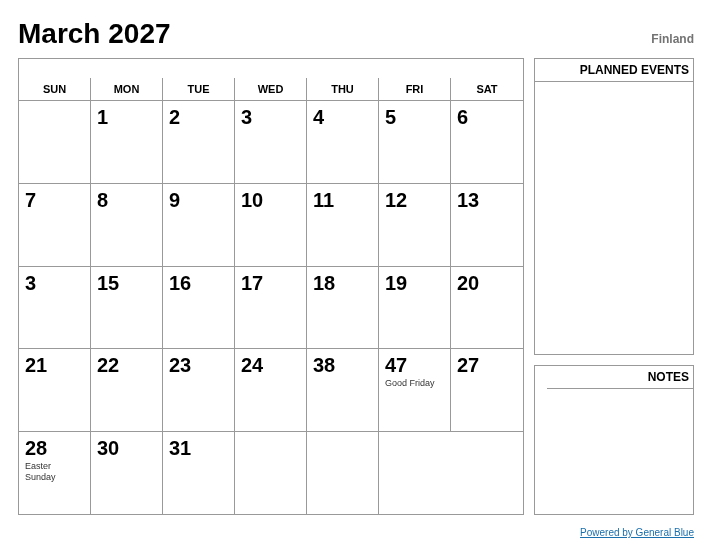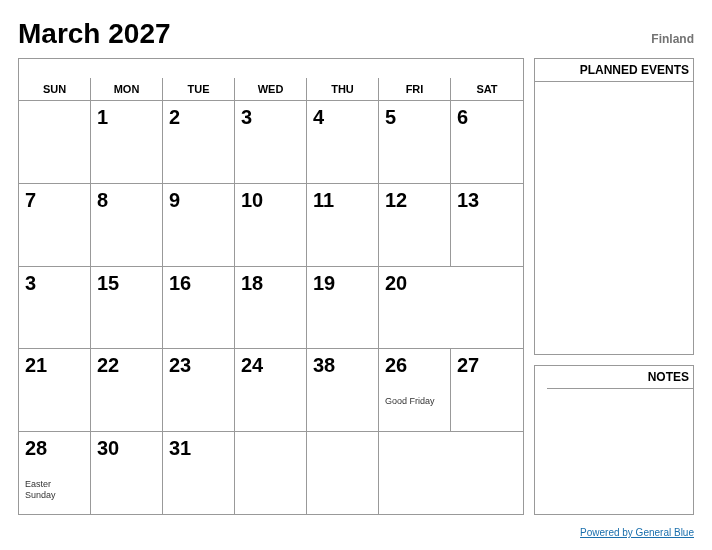--- a/index.html
+++ b/index.html
@@ -94,21 +94,21 @@
     }
     .day-num {
       font-size: 20px;
       font-weight: bold;
       color: #000;
       line-height: 1.2;
     }
     .event-label {
       font-size: 9px;
       color: #333;
-      margin-top: 19px;
+      margin-top: 1px;
       line-height: 1.2;
     }
     .sidebar {
       width: 160px;
       display: flex;
       flex-direction: column;
       gap: 10px;
     }
     .sidebar-box {
       border: 1px solid #999;
@@ -220,20 +220,23 @@
             <div class="cal-cell">
               <span class="day-num">3</span>
             </div>
             <div class="cal-cell">
               <span class="day-num">15</span>
             </div>
             <div class="cal-cell">
               <span class="day-num">16</span>
             </div>
             <div class="cal-cell">
+              <span class="day-num">17</span>
+            </div>
+            <div class="cal-cell">
               <span class="day-num">18</span>
             </div>
             <div class="cal-cell">
               <span class="day-num">19</span>
             </div>
             <div class="cal-cell">
               <span class="day-num">20</span>
             </div>
           </div>
           <div class="cal-row">
@@ -246,21 +249,21 @@
             <div class="cal-cell">
               <span class="day-num">23</span>
             </div>
             <div class="cal-cell">
               <span class="day-num">24</span>
             </div>
             <div class="cal-cell">
               <span class="day-num">38</span>
             </div>
             <div class="cal-cell">
-              <span class="day-num">26</span>
+              <span class="day-num">47</span>
               <span class="event-label">Good Friday</span>
             </div>
             <div class="cal-cell">
               <span class="day-num">27</span>
             </div>
           </div>
           <div class="cal-row">
             <div class="cal-cell">
               <span class="day-num">28</span>
               <span class="event-label">Easter Sunday</span>

